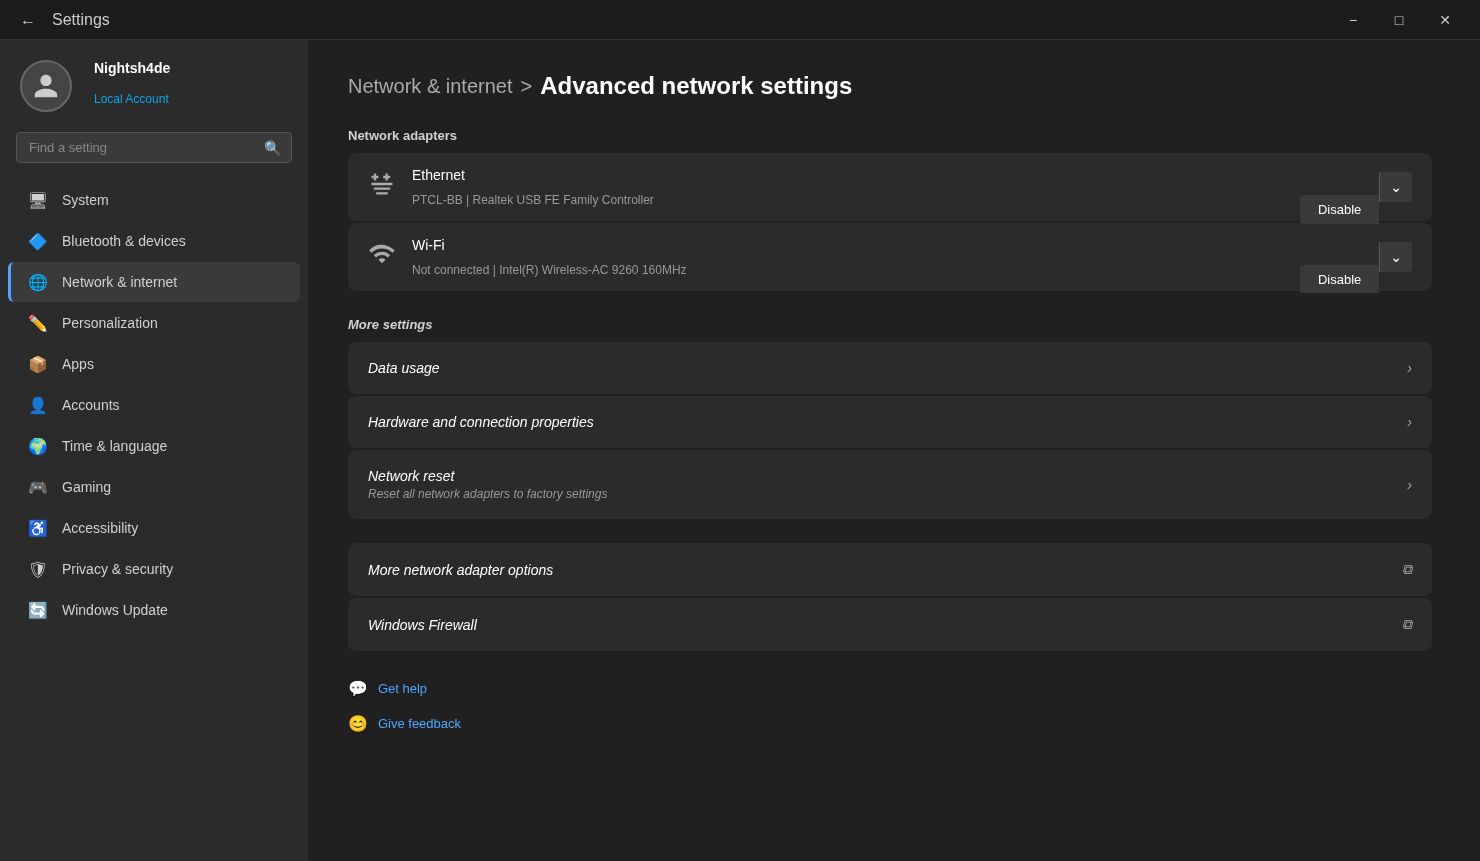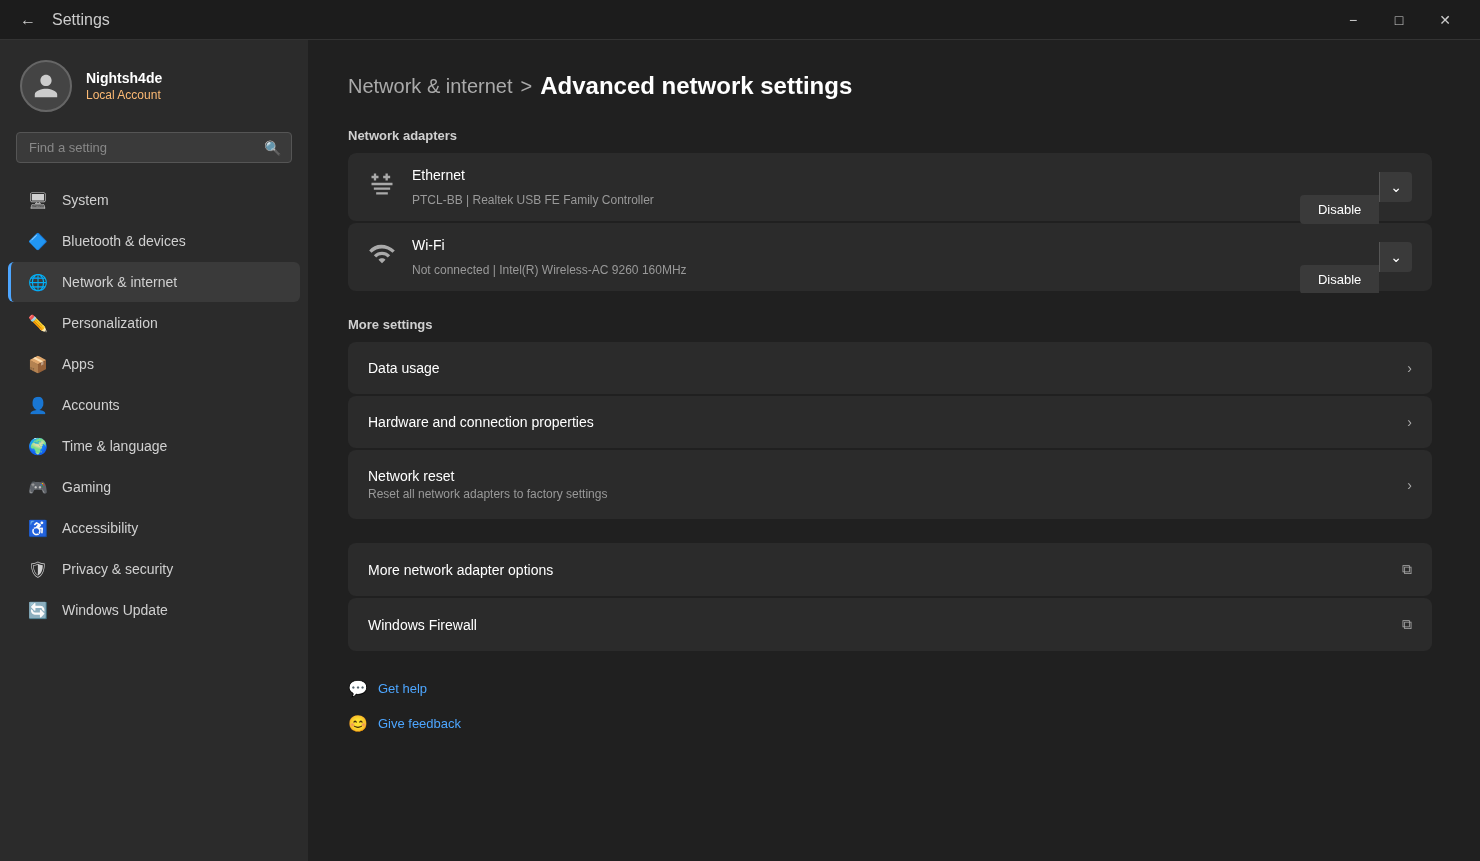--- a/index.html
+++ b/index.html
@@ -62,23 +62,23 @@
       background: #2b2b2b;
       display: flex;
       flex-direction: column;
       flex-shrink: 0;
       padding-bottom: 16px;
       overflow-y: auto;
     }
 
     .sidebar-profile {
       display: flex;
-      align-items: center;
+      align-items: flex-start;
       padding: 20px 16px 16px 20px;
-      gap: 14px;
+      gap: 22px;
     }
     .profile-avatar {
       width: 52px;
       height: 52px;
       border-radius: 50%;
       background: #444;
       display: flex;
       align-items: center;
       justify-content: center;
       flex-shrink: 0;
@@ -86,22 +86,22 @@
     }
     .profile-avatar svg { width: 28px; height: 28px; fill: #ccc; }
     .profile-info {}
     .profile-name {
       font-size: 14px;
       font-weight: 600;
       color: #fff;
     }
     .profile-type {
       font-size: 12px;
-      color: #fdba74;
-      margin-top: 2px;
+      color: #0ea5e9;
+      margin-top: 16px;
     }
 
     .sidebar-search {
       margin: 4px 16px 8px 16px;
       position: relative;
     }
     .sidebar-search input {
       width: 100%;
       background: #3a3a3a;
       border: 1px solid #555;
@@ -229,21 +229,21 @@
       transition: background 0.15s;
     }
 
     .adapters-group {
       border-radius: 8px;
       overflow: hidden;
       margin-bottom: 24px;
     }
 
     
-    .settings-section { margin-bottom: 24px; }
+    .settings-section { margin-bottom: 24px; font-style: italic; }
     .settings-row {
       background: #2b2b2b;
       border-radius: 8px;
       padding: 18px 20px;
       display: flex;
       align-items: center;
       justify-content: space-between;
       margin-bottom: 2px;
       cursor: pointer;
       transition: background 0.15s;

